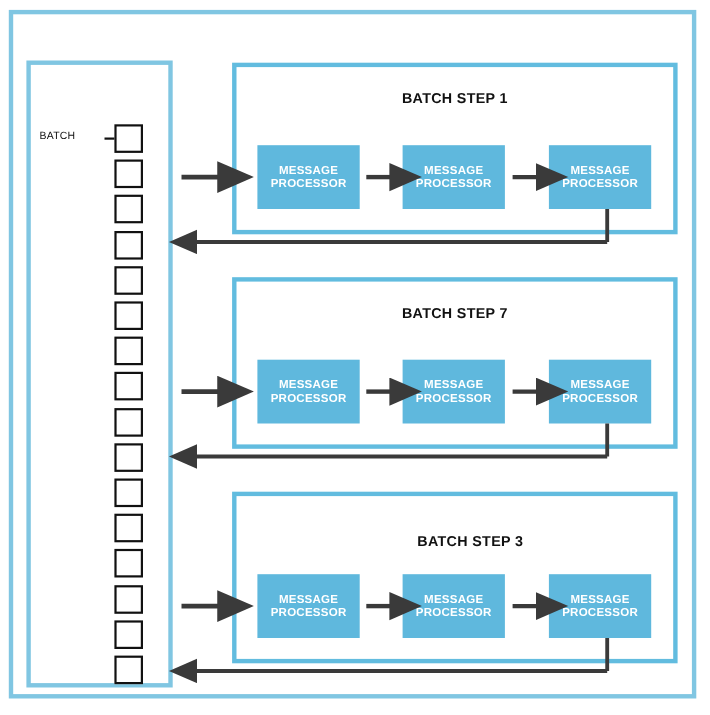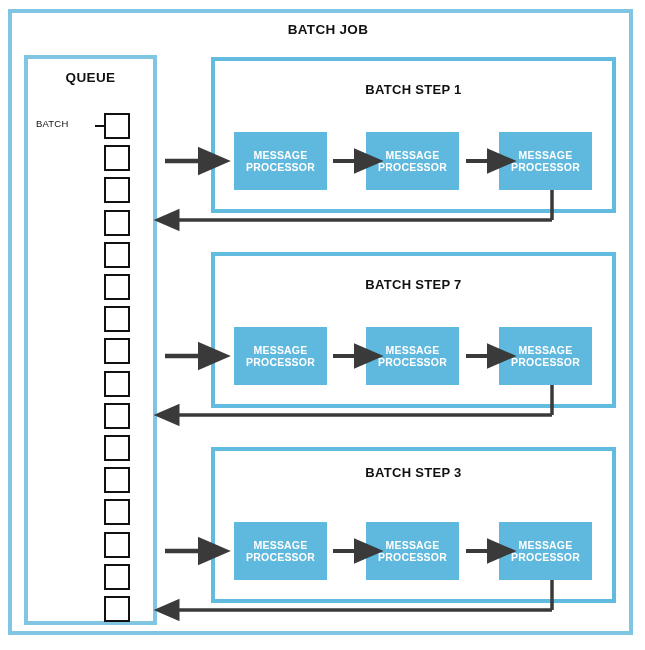--- a/index.html
+++ b/index.html
@@ -136,24 +136,22 @@
     height: 650px;
     pointer-events: none;
   }
 </style>
 </head>
 <body>
 
 <div id="canvas">
 
   <div class="batch-job-frame"></div>
-  <div class="batch-job-title">BATCH JOB</div>
 
   <div class="queue-frame"></div>
-  <div class="queue-title">QUEUE</div>
   <div class="record-label">BATCH</div>
   <div class="record-leader"></div>
   <div id="record-boxes">
       <div class="record-box" style="top: 113px;"></div>
       <div class="record-box" style="top: 145.2px;"></div>
       <div class="record-box" style="top: 177.4px;"></div>
       <div class="record-box" style="top: 209.6px;"></div>
       <div class="record-box" style="top: 241.8px;"></div>
       <div class="record-box" style="top: 274px;"></div>
       <div class="record-box" style="top: 306.2px;"></div>
@@ -191,21 +189,21 @@
       </div>
       <div class="mp-box" style="left: 366px; top: 327px;">
         <span>MESSAGE</span>
         <span>PROCESSOR</span>
       </div>
       <div class="mp-box" style="left: 499px; top: 327px;">
         <span>MESSAGE</span>
         <span>PROCESSOR</span>
       </div>
       <div class="step-frame" style="top: 447px;"></div>
-      <div class="step-title" style="top: 465px;">BATCH STEP 3</div>
+      <div class="step-title" style="top: 484px; padding-left: 14px;">BATCH STEP 3</div>
       <div class="mp-box" style="left: 234px; top: 522px;">
         <span>MESSAGE</span>
         <span>PROCESSOR</span>
       </div>
       <div class="mp-box" style="left: 366px; top: 522px;">
         <span>MESSAGE</span>
         <span>PROCESSOR</span>
       </div>
       <div class="mp-box" style="left: 499px; top: 522px;">
         <span>MESSAGE</span>

